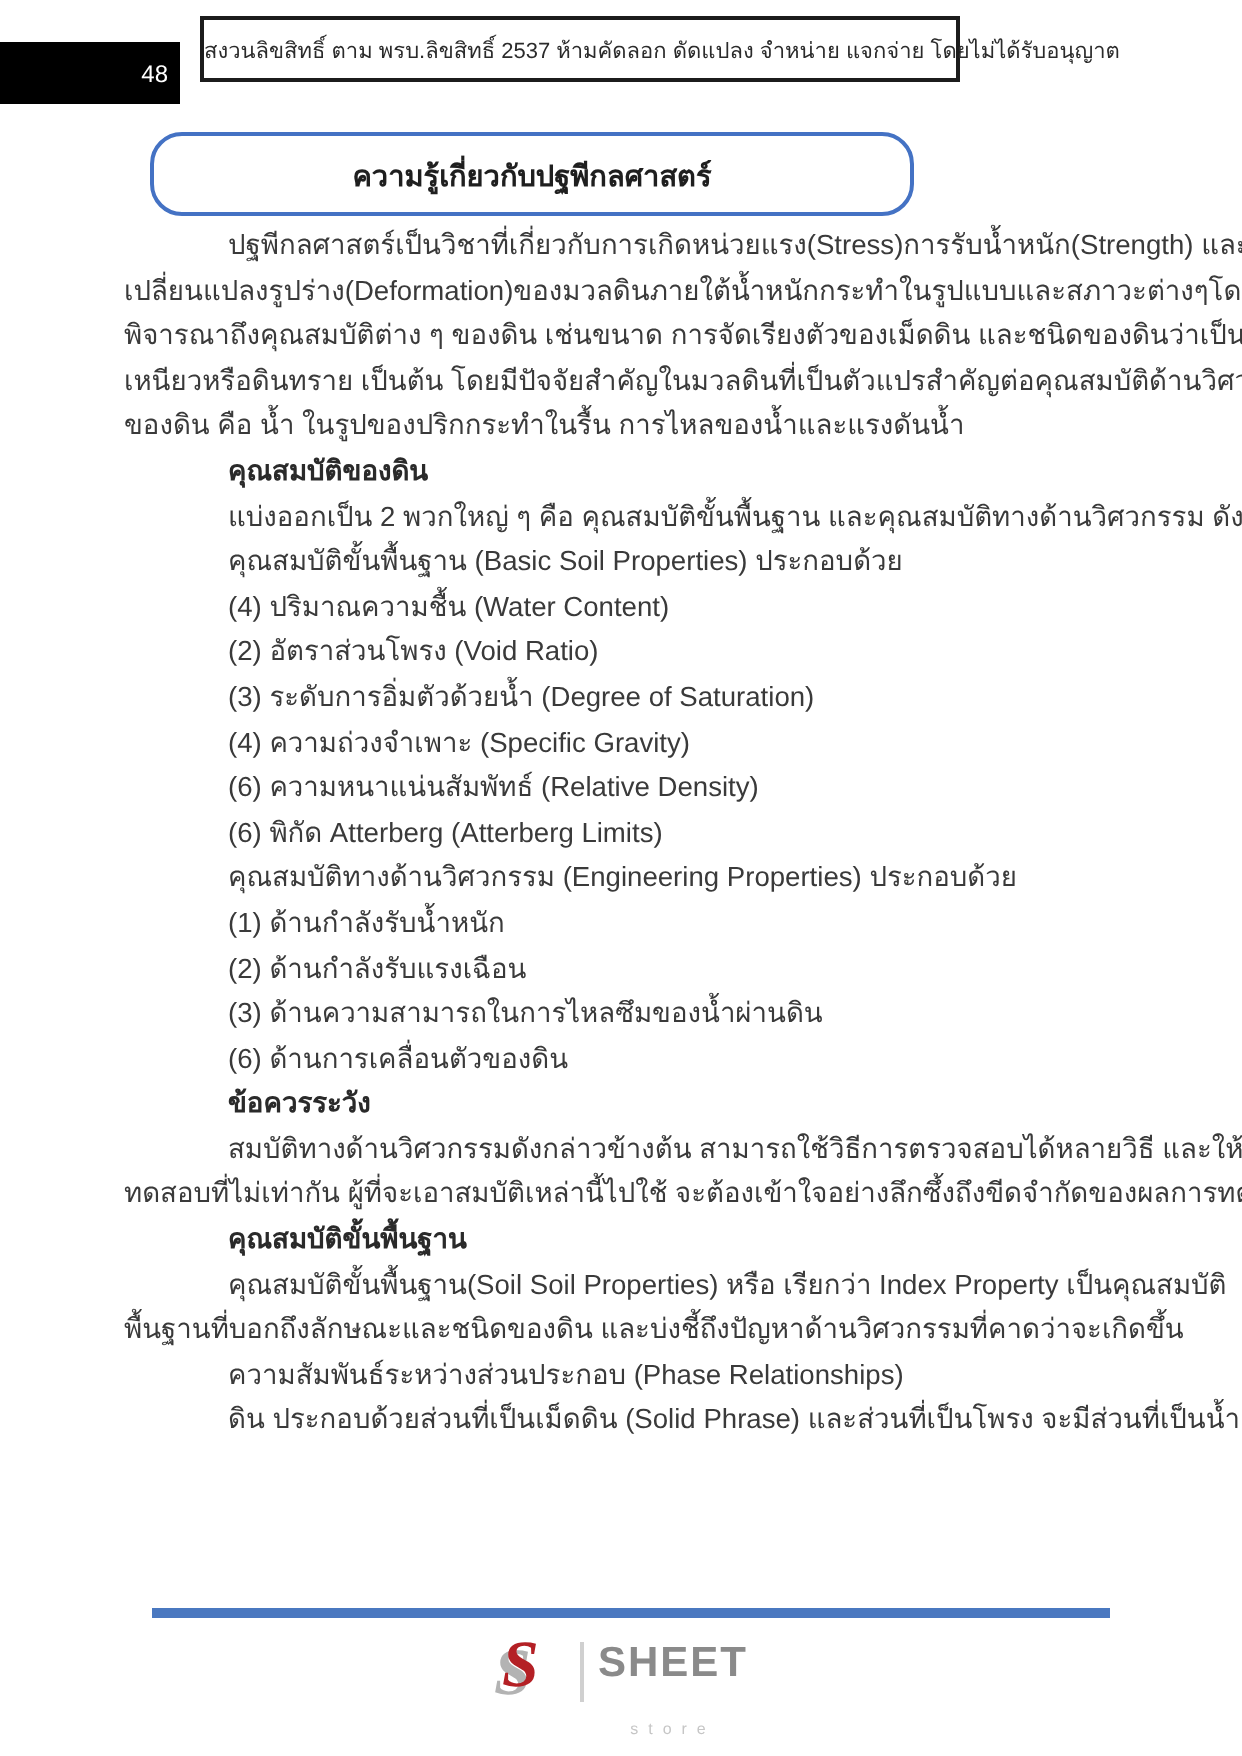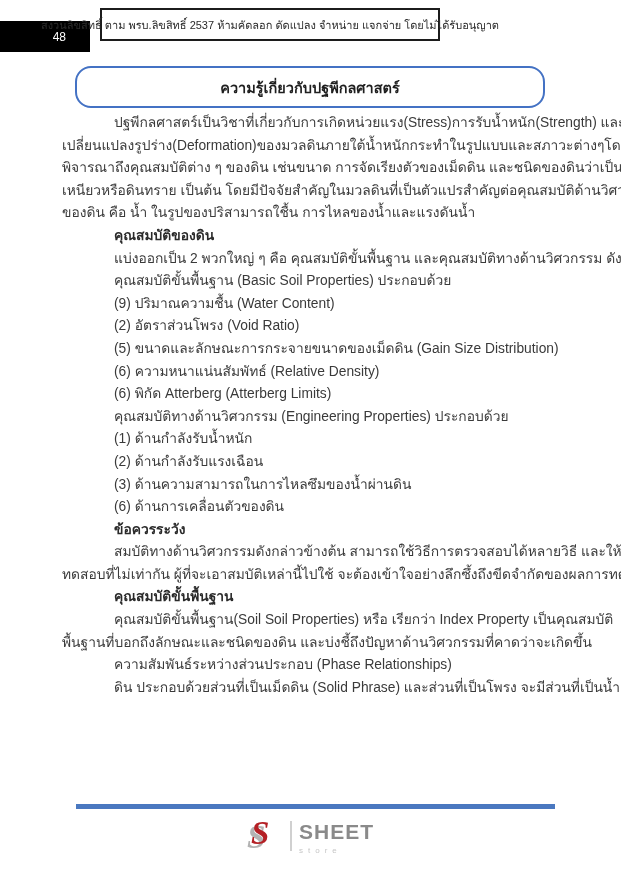--- a/index.html
+++ b/index.html
@@ -9,35 +9,35 @@
     background:#ffffff;
     font-family:"Liberation Sans","DejaVu Sans",sans-serif;
     overflow:hidden;
   }
   
   .pagenum-box {
     position:absolute; left:0; top:21px;
     width:90px; height:31px;
     background:#000000; color:#ffffff;
     display:flex; align-items:center; justify-content:flex-end;
-    padding-right:24px; box-sizing:border-box;
+    padding-right:6px; box-sizing:border-box;
     font-size:12px;
   }
   .copyright-box {
     position:absolute; left:100px; top:8px;
-    width:340px; height:33px;
+    width:380px; height:33px;
     border:2px solid #1c1c1c;
-    display:flex; align-items:center; justify-content:center;
+    display:flex; align-items:center; 
     font-size:11px; color:#2b2b2b;
     box-sizing:border-box; white-space:nowrap;
   }
   
   .title-box {
     position:absolute; left:75px; top:66px;
-    width:470px; height:42px;
+    width:382px; height:42px;
     border:2px solid #4472c4; border-radius:16px;
     display:flex; align-items:center; justify-content:center;
     font-size:14.5px; font-weight:bold; color:#1f1f1f;
     box-sizing:border-box;
   }
   
   .body-text {
     position:absolute; left:62px; top:112px; width:500px;
     font-size:13.8px; line-height:22.6px; color:#3a3a3a;
   }
@@ -61,21 +61,21 @@
     line-height:33px;
   }
   .logo-s .s-main {
     position:absolute; left:4px; top:0px;
     color:#b42025; font:italic bold 33px "Liberation Serif","DejaVu Serif",serif;
     line-height:33px;
   }
   .logo-divider { width:2px; height:30px; background:#d0d0d0; margin-top:4px; }
   .logo-text { display:flex; flex-direction:column; margin-top:4px; }
   .logo-name { font-size:21px; font-weight:bold; color:#8a8a8a; letter-spacing:1px; line-height:21px; }
-  .logo-sub { font-size:8px; color:#c6c6c6; letter-spacing:5px; margin-top:4px; }
+  .logo-sub { font-size:8px; color:#c6c6c6; letter-spacing:5px; margin-top:18px;text-align:center; }
 </style>
 </head>
 <body>
 
 <div class="page">
 
   <div class="pagenum-box">
     <span>48</span>
   </div>
 
@@ -85,27 +85,28 @@
 
   <div class="title-box">
     <span>ความรู้เกี่ยวกับปฐพีกลศาสตร์</span>
   </div>
 
   <div class="body-text">
       <div class="line indent">ปฐพีกลศาสตร์เป็นวิชาที่เกี่ยวกับการเกิดหน่วยแรง(Stress)การรับน้ำหนัก(Strength) และการ</div>
       <div class="line">เปลี่ยนแปลงรูปร่าง(Deformation)ของมวลดินภายใต้น้ำหนักกระทำในรูปแบบและสภาวะต่างๆโดย</div>
       <div class="line">พิจารณาถึงคุณสมบัติต่าง ๆ ของดิน เช่นขนาด การจัดเรียงตัวของเม็ดดิน และชนิดของดินว่าเป็นดิน</div>
       <div class="line">เหนียวหรือดินทราย เป็นต้น โดยมีปัจจัยสำคัญในมวลดินที่เป็นตัวแปรสำคัญต่อคุณสมบัติด้านวิศวกรรม</div>
-      <div class="line">ของดิน คือ น้ำ ในรูปของปริสามารถใชื้น การไหลของน้ำและแรงดันน้ำ</div>
+      <div class="line">ของดิน คือ น้ำ ในรูปของปริกกระทำในรื้น การไหลของน้ำและแรงดันน้ำ</div>
       <div class="line indent bold">คุณสมบัติของดิน</div>
       <div class="line indent">แบ่งออกเป็น 2 พวกใหญ่ ๆ คือ คุณสมบัติขั้นพื้นฐาน และคุณสมบัติทางด้านวิศวกรรม ดังนี้</div>
       <div class="line indent">คุณสมบัติขั้นพื้นฐาน (Basic Soil Properties) ประกอบด้วย</div>
-      <div class="line indent">(9) ปริมาณความชื้น (Water Content)</div>
+      <div class="line indent">(4) ปริมาณความชื้น (Water Content)</div>
       <div class="line indent">(2) อัตราส่วนโพรง (Void Ratio)</div>
-      <div class="line indent">(5) ขนาดและลักษณะการกระจายขนาดของเม็ดดิน (Gain Size Distribution)</div>
+      <div class="line indent">(3) ระดับการอิ่มตัวด้วยน้ำ (Degree of Saturation)</div>
+      <div class="line indent">(4) ความถ่วงจำเพาะ (Specific Gravity)</div>
       <div class="line indent">(6) ความหนาแน่นสัมพัทธ์ (Relative Density)</div>
       <div class="line indent">(6) พิกัด Atterberg (Atterberg Limits)</div>
       <div class="line indent">คุณสมบัติทางด้านวิศวกรรม (Engineering Properties) ประกอบด้วย</div>
       <div class="line indent">(1) ด้านกำลังรับน้ำหนัก</div>
       <div class="line indent">(2) ด้านกำลังรับแรงเฉือน</div>
       <div class="line indent">(3) ด้านความสามารถในการไหลซึมของน้ำผ่านดิน</div>
       <div class="line indent">(6) ด้านการเคลื่อนตัวของดิน</div>
       <div class="line indent bold">ข้อควรระวัง</div>
       <div class="line indent">สมบัติทางด้านวิศวกรรมดังกล่าวข้างต้น สามารถใช้วิธีการตรวจสอบได้หลายวิธี และให้ผลการ</div>
       <div class="line">ทดสอบที่ไม่เท่ากัน ผู้ที่จะเอาสมบัติเหล่านี้ไปใช้ จะต้องเข้าใจอย่างลึกซึ้งถึงขีดจำกัดของผลการทดสอบ</div>

